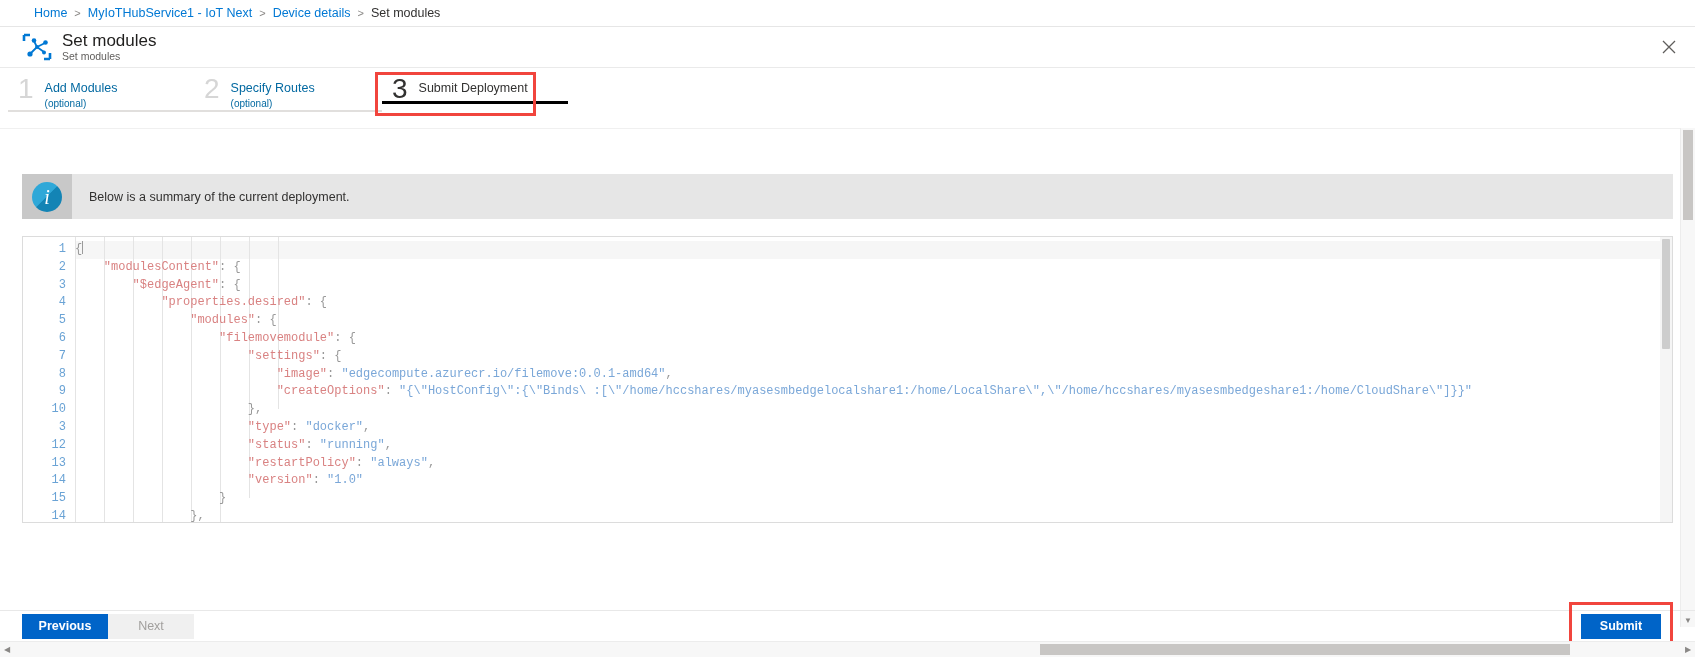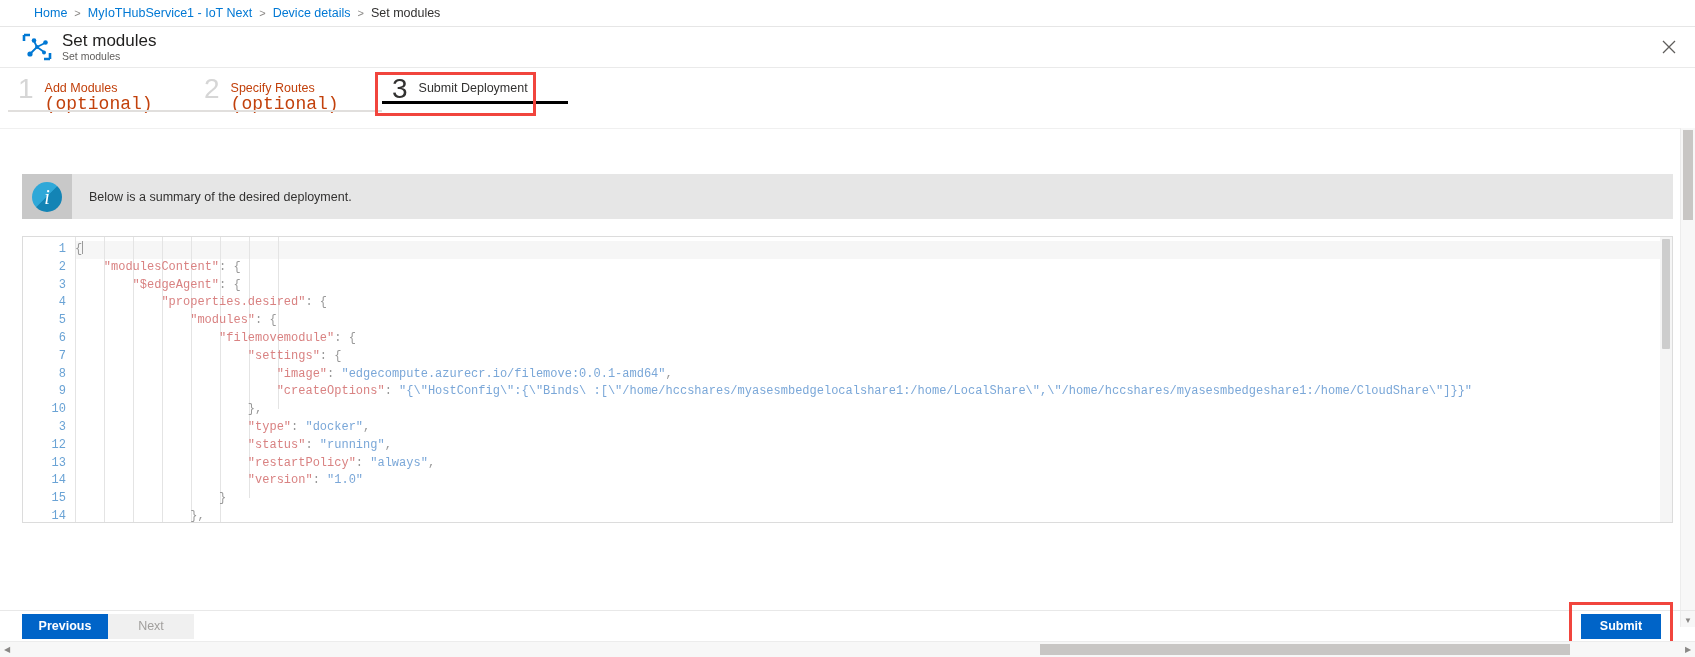--- a/index.html
+++ b/index.html
@@ -89,25 +89,25 @@
   }
   .step-num {
     font-size: 28px;
     line-height: 30px;
     font-weight: 300;
     margin-right: 11px;
     margin-left: 10px;
   }
   .step-labels { display: flex; flex-direction: column; padding-top: 6px; }
   .step-title { font-size: 12.5px; line-height: 16px; }
-  .step-opt { font-size: 18px; line-height: 16px; font-family: Liberation Mono, monospace; }
+  .step-opt { font-size: 10px; line-height: 16px; }
 
   .step-inactive .step-num { color: #d6d6d6; }
   .step-inactive .step-title,
-  .step-inactive .step-opt { color: #c2410c; }
+  .step-inactive .step-opt { color: #0369a1; }
   .step-active .step-num { color: #323130; font-weight: 300; }
   .step-active .step-title { color: #323130; }
 
   .step-underline {
     position: absolute;
     left: 0; right: 0;
     bottom: 0;
     height: 2px;
   }
   .step-inactive .step-underline { background: #e1dfdd; }
@@ -399,21 +399,21 @@
 
   <div class="redbox" style="left:375px; top:4px; width:161px; height:44px;"></div>
 </div>
 
 <div class="content">
 
   <div class="info-bar">
     <span class="info-icon-cell">
       <span class="info-circle">i</span>
     </span>
-    <span class="info-text">Below is a summary of the desired deployment.</span>
+    <span class="info-text">Below is a summary of the current deployment.</span>
   </div>
 
   <div class="editor-wrap">
     <div class="gutter" id="gutter">
         <div>1</div>
         <div>2</div>
         <div>3</div>
         <div>4</div>
         <div>5</div>
         <div>6</div>

